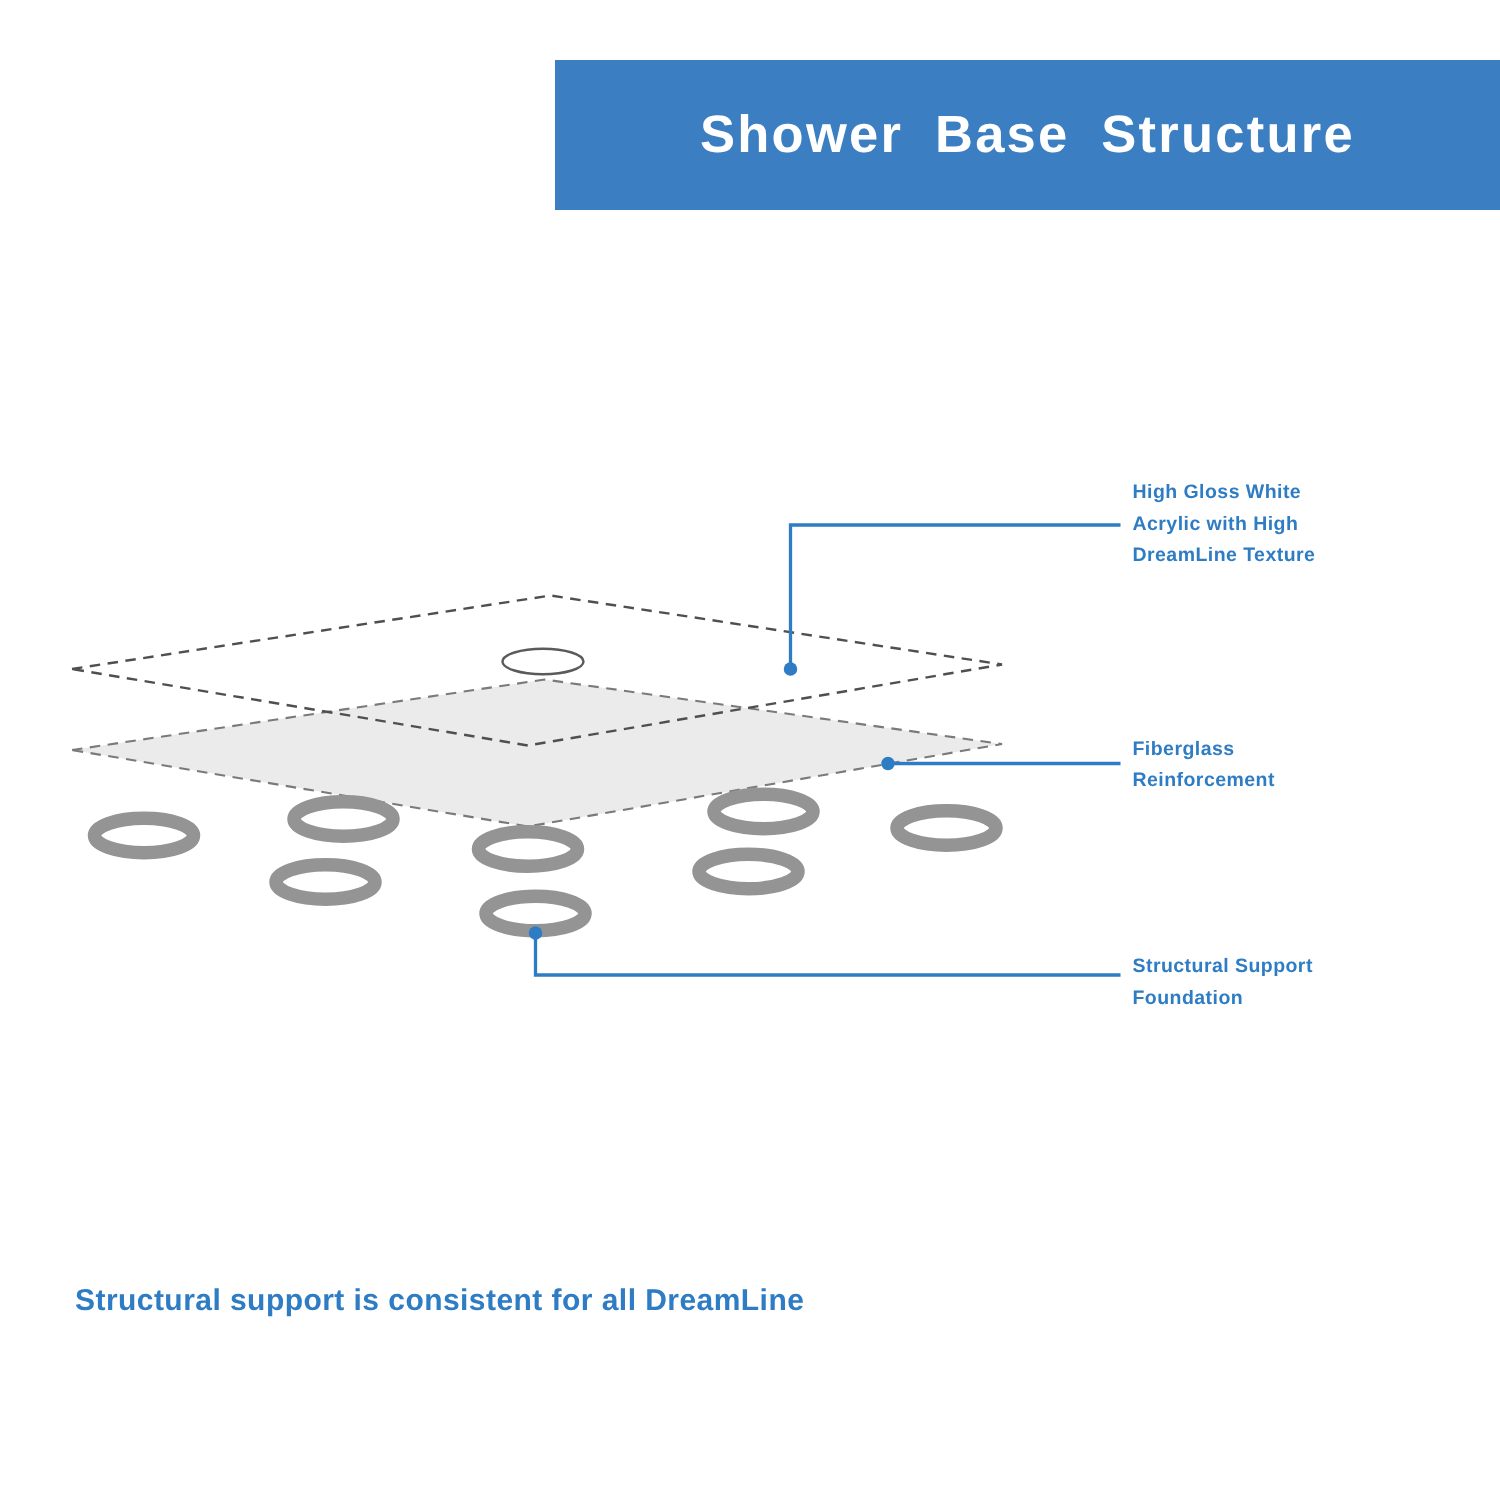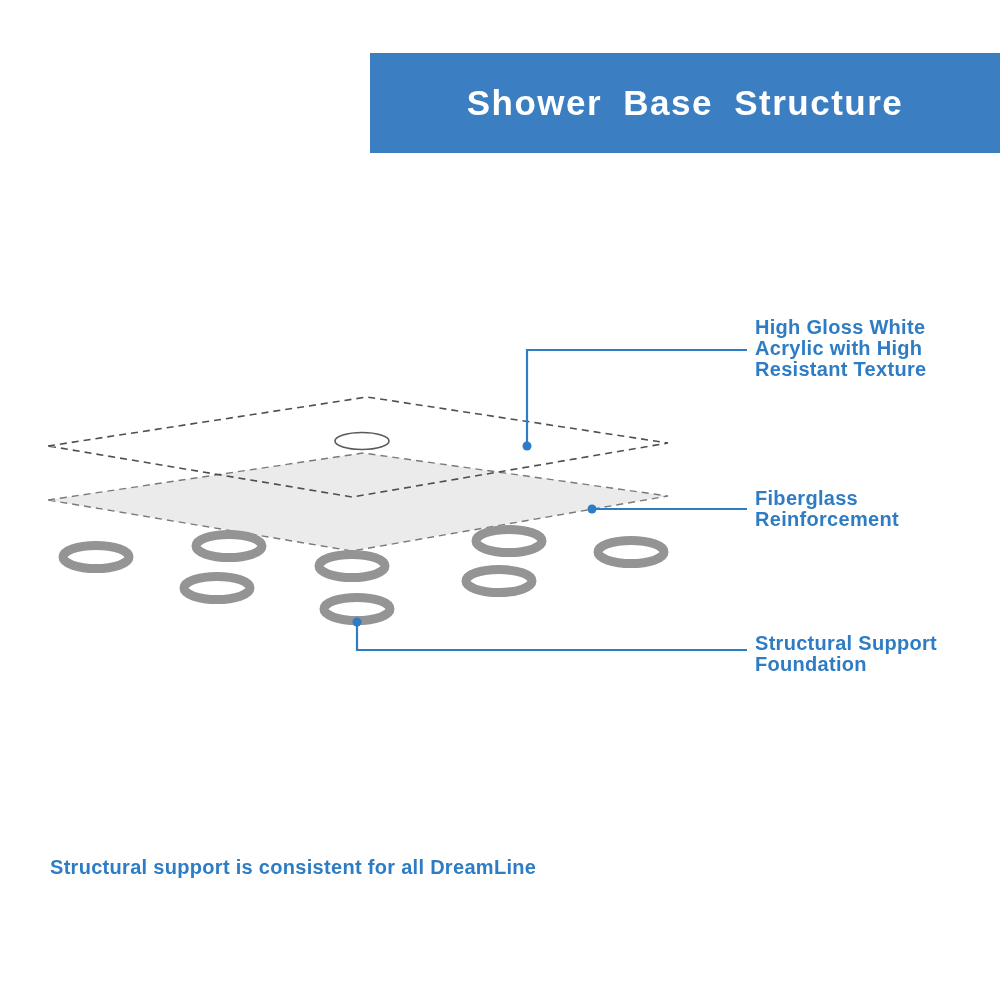--- a/index.html
+++ b/index.html
@@ -14,21 +14,21 @@
   .page {
     position: relative;
     width: 1000px;
     height: 1000px;
     background: #ffffff;
     overflow: hidden;
   }
   .banner {
     position: absolute;
     left: 370px;
-    top: 53px;
+    top: 40px;
     width: 630px;
     height: 100px;
     background: var(--banner-blue);
     display: flex;
     align-items: center;
     justify-content: center;
   }
   .banner h1 {
     color: #ffffff;
     font-size: 35px;
@@ -38,21 +38,21 @@
     white-space: nowrap;
   }
   .diagram-svg {
     position: absolute;
     left: 0;
     top: 0;
   }
   .callout {
     position: absolute;
     color: var(--accent-blue);
-    font-size: 20px;
+    font-size: 13px;
     font-weight: bold;
     line-height: 21px;
     letter-spacing: 0.3px;
     white-space: nowrap;
   }
   #callout-acrylic   { left: 755px; top: 317px; }
   #callout-fiberglass{ left: 755px; top: 488px; }
   #callout-foundation{ left: 755px; top: 633px; }
   .footer-note {
     position: absolute;
@@ -135,21 +135,21 @@
 
     <g>
       <polyline class="leader" points="357,624 357,650 747,650"></polyline>
       <circle class="leader-dot" cx="357" cy="622" r="4.5"></circle>
     </g>
   </svg>
 
   <div class="callout" id="callout-acrylic">
     <div>High Gloss White</div>
     <div>Acrylic with High</div>
-    <div>Resistant Texture</div>
+    <div>DreamLine Texture</div>
   </div>
 
   <div class="callout" id="callout-fiberglass">
     <div>Fiberglass</div>
     <div>Reinforcement</div>
   </div>
 
   <div class="callout" id="callout-foundation">
     <div>Structural Support</div>
     <div>Foundation</div>

